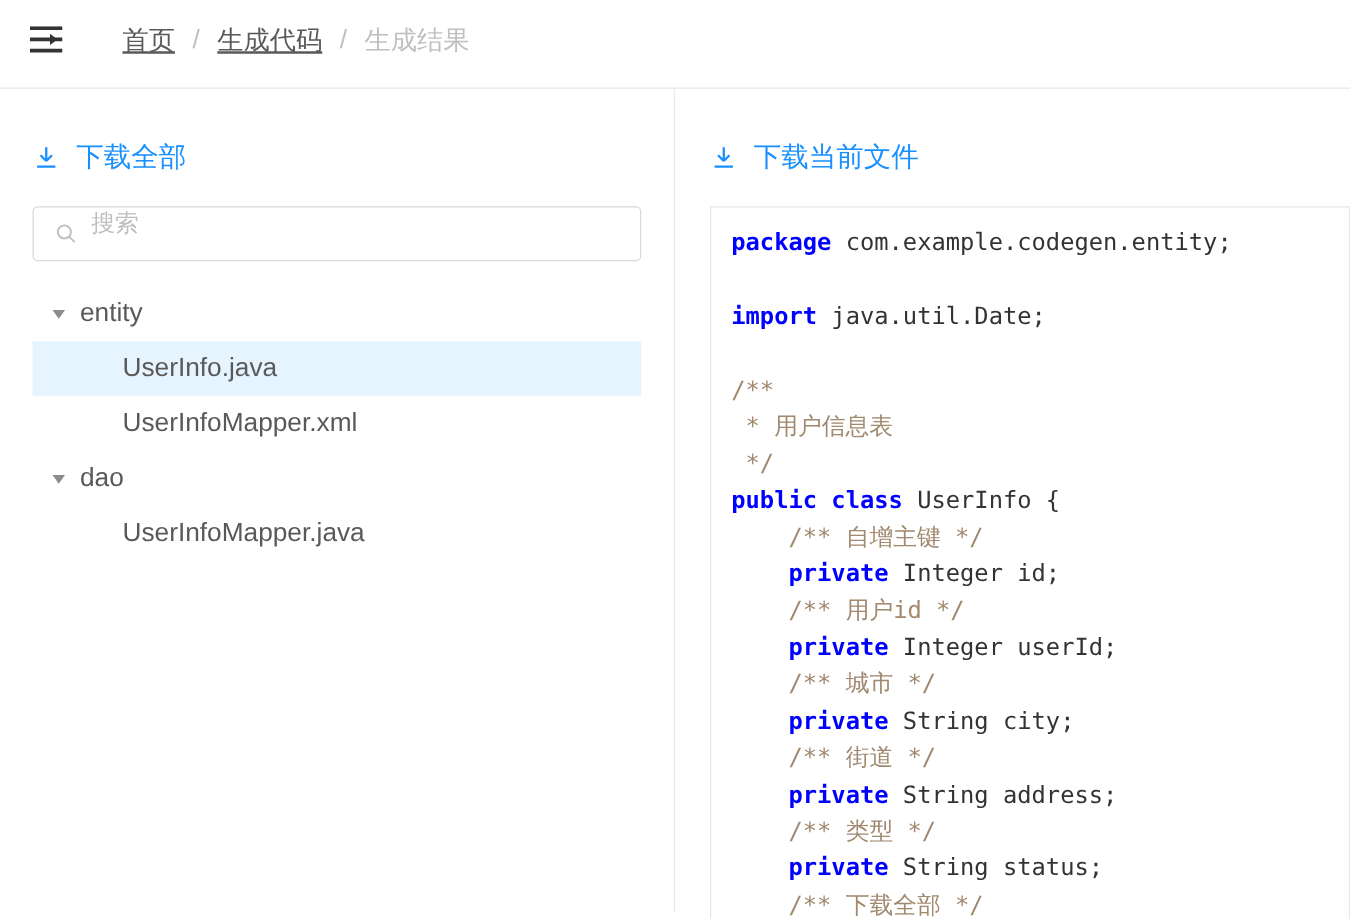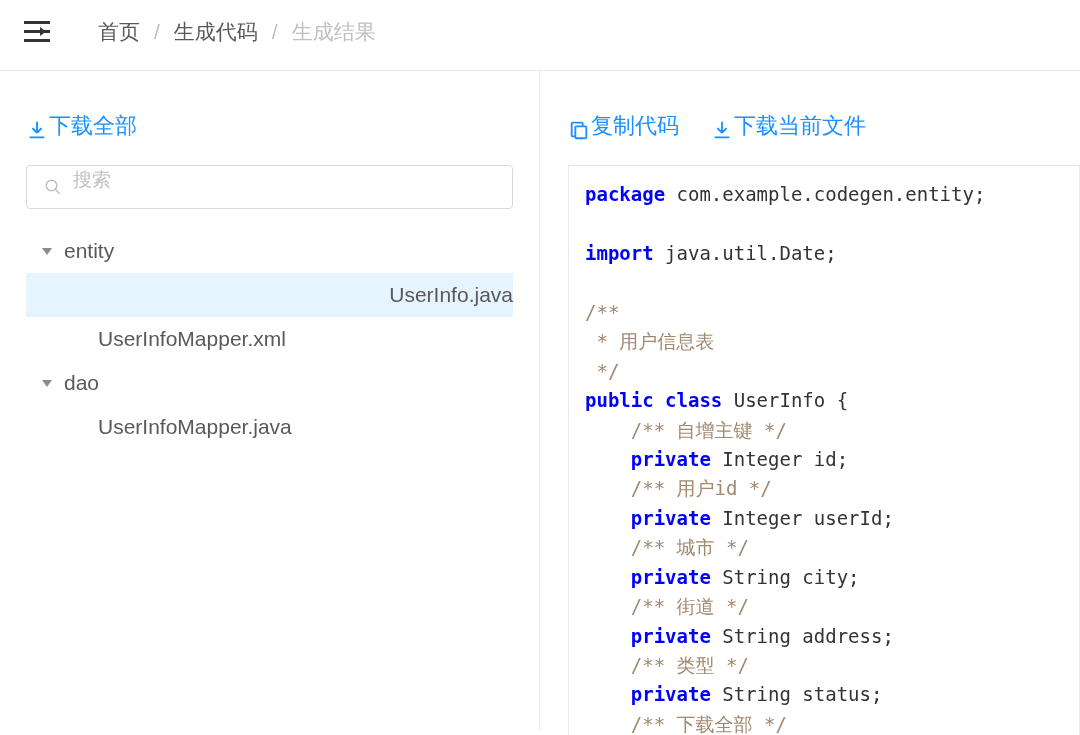--- a/index.html
+++ b/index.html
@@ -1,42 +1,42 @@
 <!DOCTYPE html>
 <html><head>
   <meta charset="utf-8">
   <style>
     * { margin: 0; padding: 0; box-sizing: border-box; }
     body { font-family: -apple-system, BlinkMacSystemFont, "Segoe UI", "PingFang SC", "Microsoft YaHei", sans-serif; background: #fff; width: 1080px; height: 735px; overflow: hidden; }
     
     .header { display: flex; align-items: center; padding: 18px 24px 24px 24px; border-bottom: 1px solid #e8e8e8; }
     .menu-toggle { width: 26px; height: 22px; cursor: pointer; margin-right: 48px; }
     .breadcrumb { display: flex; align-items: center; font-size: 21px; color: #595959; }
-    .crumb-link { color: #595959; cursor: pointer; }
+    .crumb-link { color: #595959; cursor: pointer; text-decoration: underline; }
     .crumb-sep { margin: 0 14px; color: #bfbfbf; }
     .crumb-current { color: #bfbfbf; text-align: center; }
 
     .content { display: flex; height: calc(100% - 76px); }
     .left-panel { width: 540px; padding: 40px 26px 0 26px; border-right: 1px solid #e8e8e8; }
     .right-panel { flex: 1; padding: 40px 0 0 28px; }
 
     .actions { display: flex; gap: 32px; margin-bottom: 24px; }
-    .action-btn { display: flex; align-items: flex-end; gap: 1px; color: #1890ff; font-size: 22px; cursor: pointer; user-select: none; }
+    .action-btn { display: flex; align-items: center; gap: 13px; color: #1890ff; font-size: 22px; cursor: pointer; user-select: none; }
     .action-btn svg { width: 22px; height: 22px; }
 
     .search-wrap { position: relative; margin-bottom: 20px; }
     .search-input { width: 100%; height: 44px; border: 1px solid #d9d9d9; border-radius: 4px; padding: 0 14px 14px 46px; font-size: 19px; color: #333; outline: none; }
     .search-input::placeholder { color: #bfbfbf; }
     .search-icon { position: absolute; left: 18px; top: 50%; transform: translateY(-50%); color: #bfbfbf; }
 
     .tree { font-size: 21px; color: #595959; }
     .tree-folder { display: flex; align-items: center; padding: 10px 0 10px 16px; cursor: pointer; }
     .tree-caret { width: 0; height: 0; border-left: 5px solid transparent; border-right: 5px solid transparent; border-top: 7px solid #8c8c8c; margin-right: 12px; }
     .tree-file { padding: 10px 0 10px 72px; cursor: pointer; }
-    .tree-file.selected { background: #e6f4ff; text-align: right; }
+    .tree-file.selected { background: #e6f4ff; }
 
     .code-block { border: 1px solid #e8e8e8; padding: 14px 16px; font-family: "Menlo", "Consolas", monospace; font-size: 19px; line-height: 1.55; color: #333; white-space: pre; overflow: hidden; }
     .kw { color: #0000ff; font-weight: bold; }
     .cm { color: #a1886f; }
   </style>
 </head>
 <body>
 
 <div class="header">
   <div class="menu-toggle">
@@ -85,27 +85,20 @@
           <span>dao</span>
         </div>
         <div class="tree-file">UserInfoMapper.java</div>
       </div>
   </div>
 
   <div class="right-panel">
     <div class="actions">
       <div class="action-btn">
         <svg viewBox="0 0 24 24" fill="none" stroke="#1890ff" stroke-width="2">
-          <rect x="8" y="8" width="12" height="13" rx="1"></rect>
-            <path d="M16 8V5a1 1 0 0 0-1-1H5a1 1 0 0 0-1 1v13a1 1 0 0 0 1 1h3"></path>
-        </svg>
-        <span>复制代码</span>
-      </div>
-      <div class="action-btn">
-        <svg viewBox="0 0 24 24" fill="none" stroke="#1890ff" stroke-width="2">
           <path d="M12 3v12m0 0l-5-5m5 5l5-5M4 20h16"></path>
         </svg>
         <span>下载当前文件</span>
       </div>
     </div>
     <div class="code-block" id="code"><span class="kw">package</span><span> com.example.codegen.entity;
 
 </span><span class="kw">import</span><span> java.util.Date;
 
 </span><span class="cm">/**

